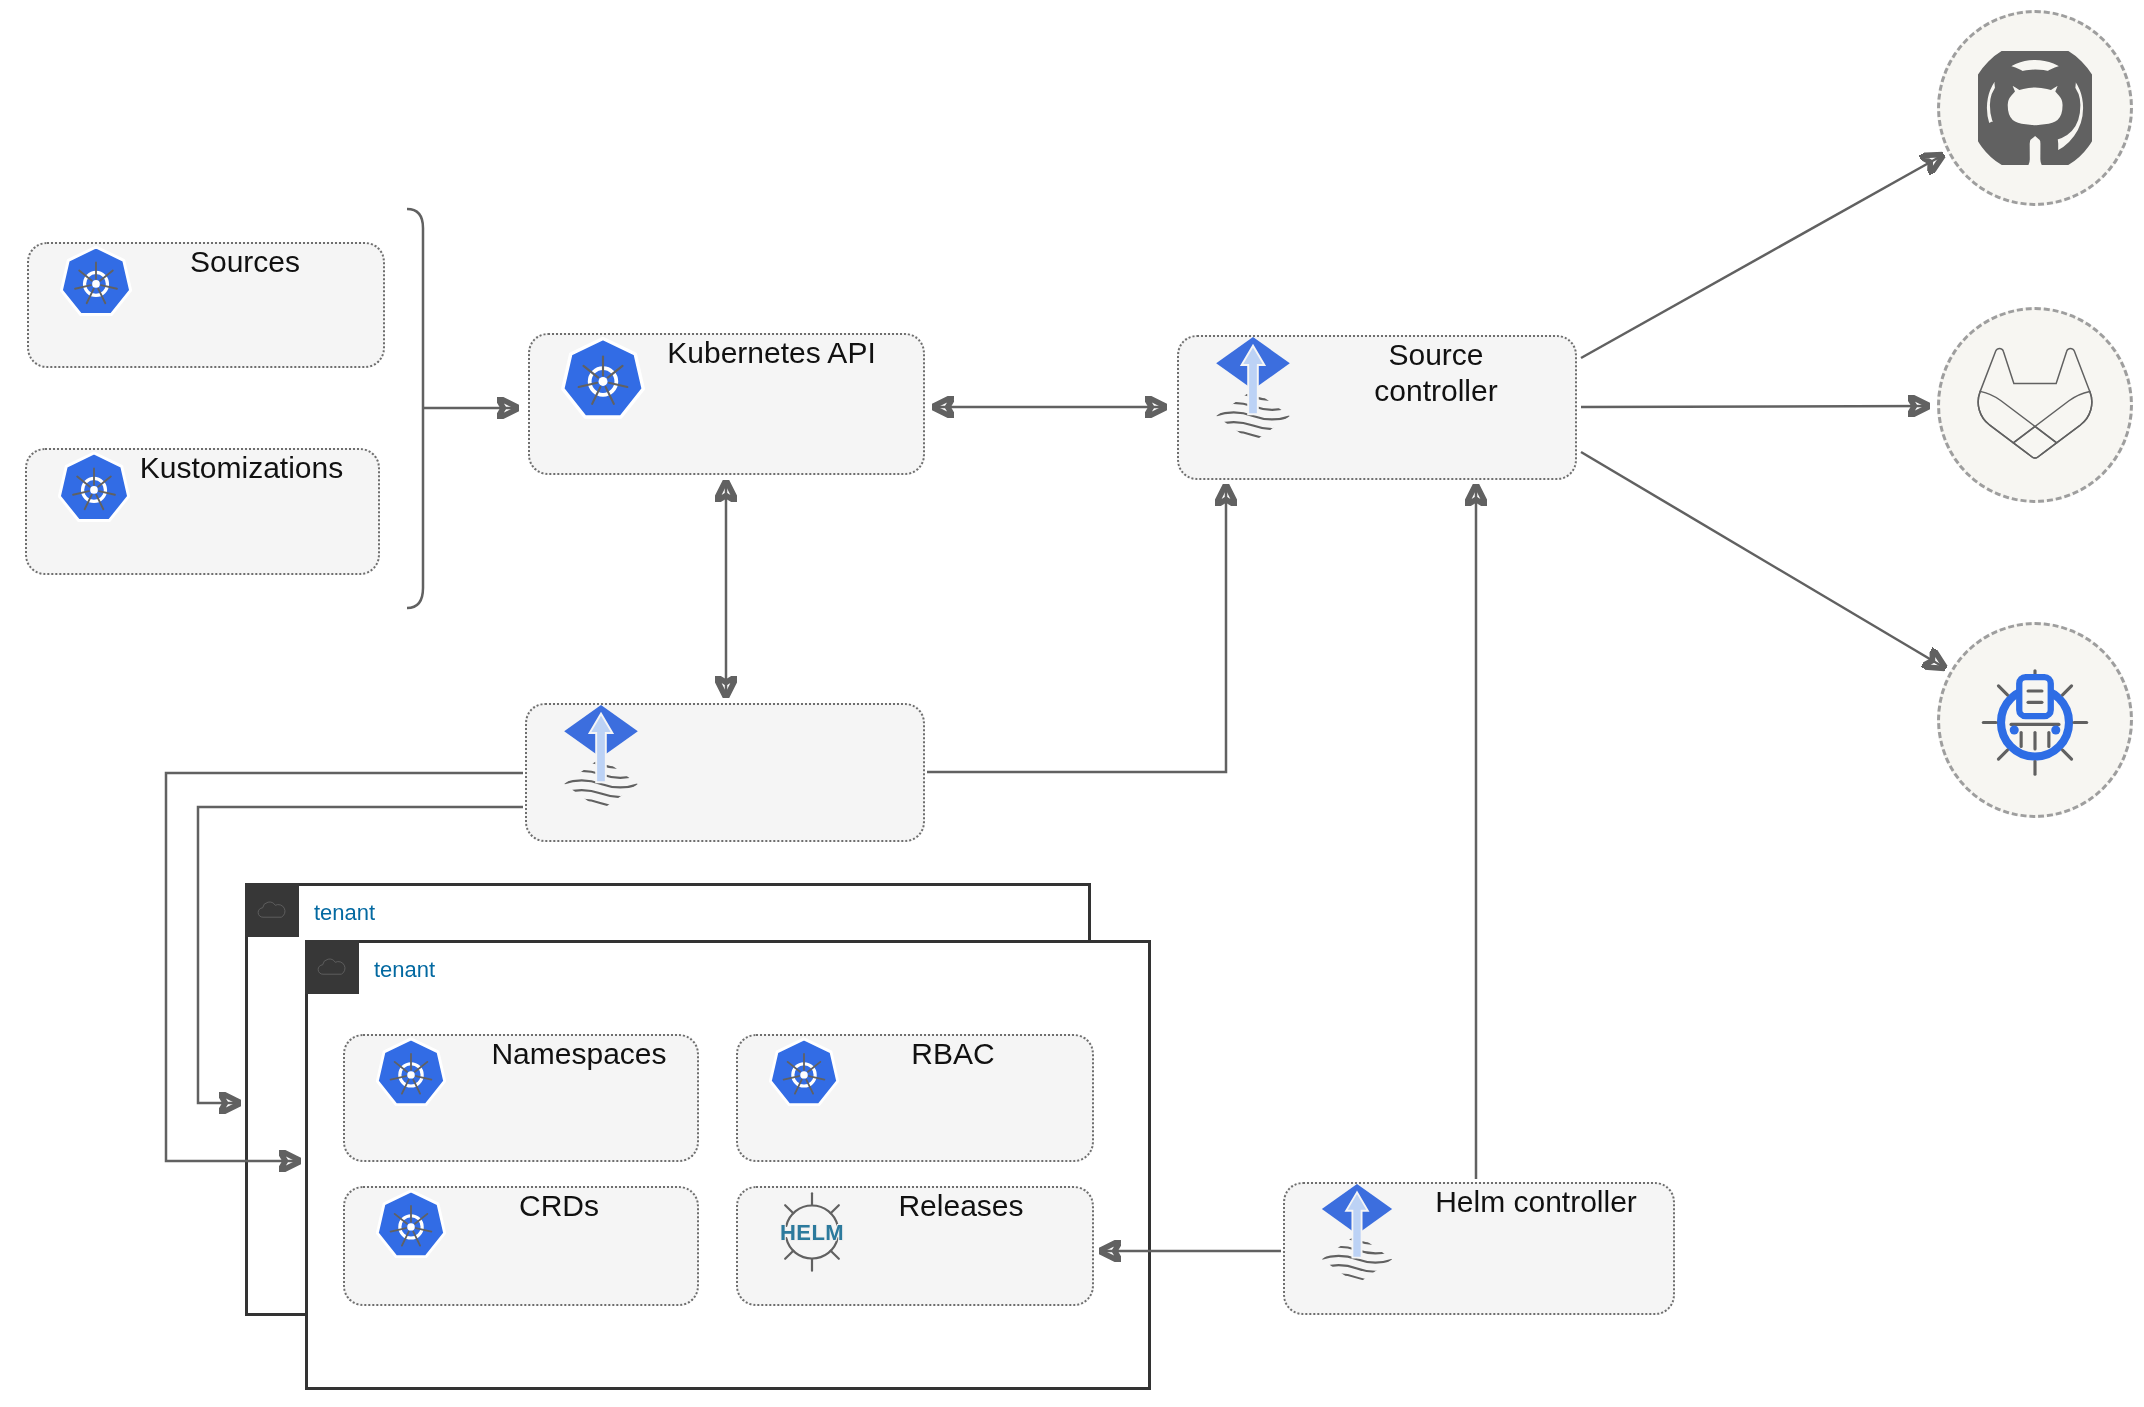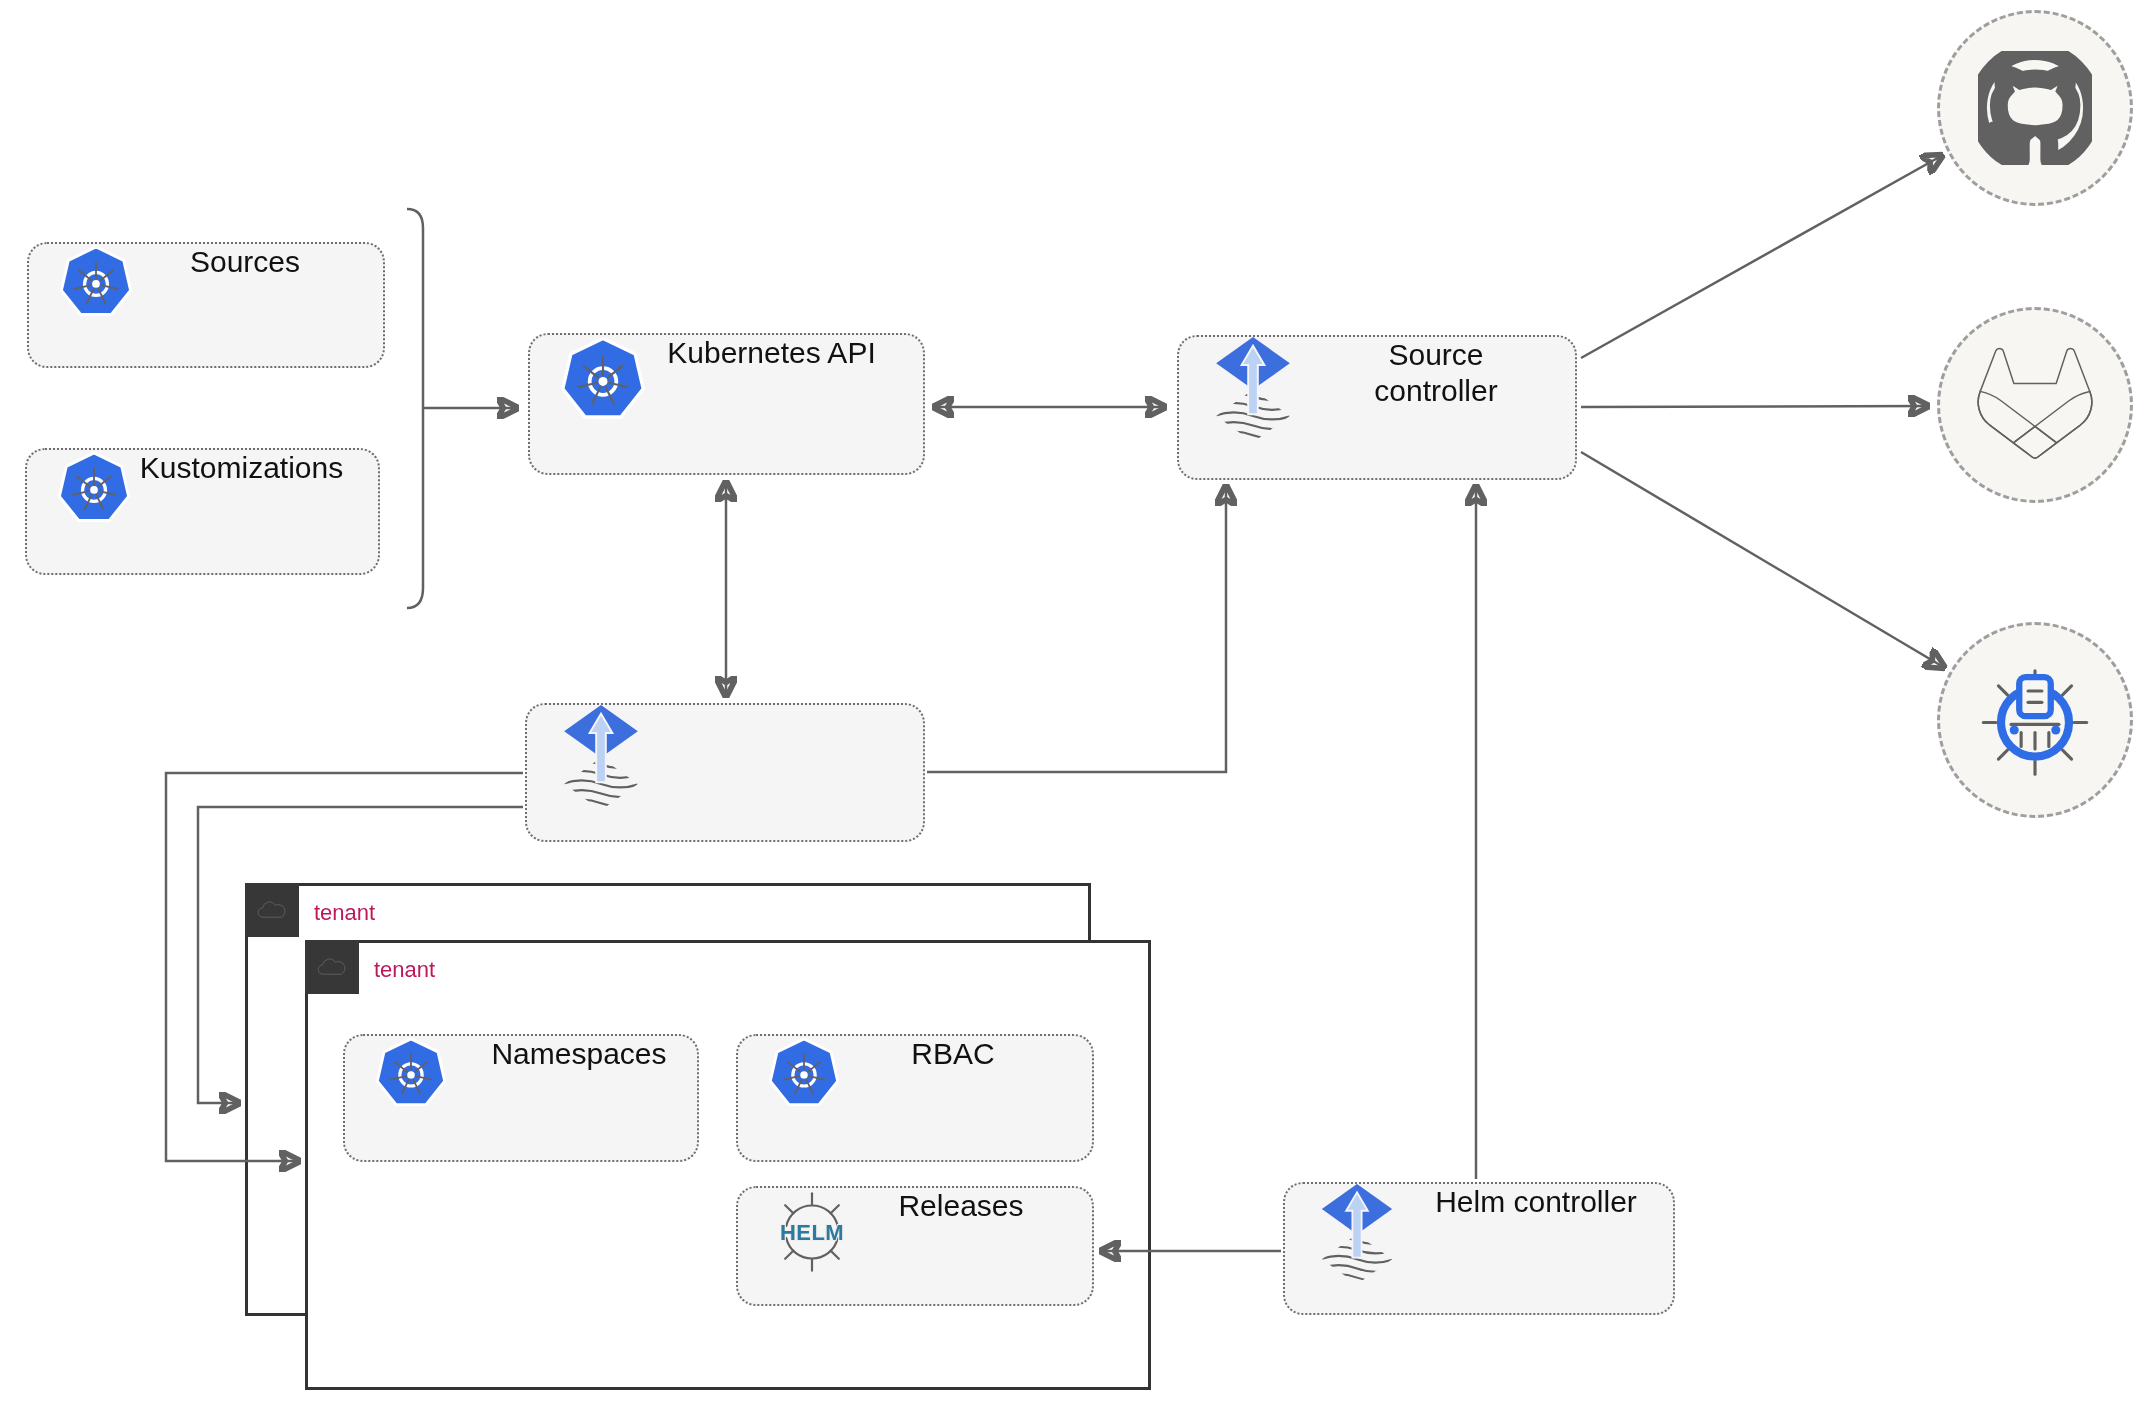--- a/index.html
+++ b/index.html
@@ -34,21 +34,21 @@
   .n-releases       {left:736px; top:1186px; width:358px; height:120px;}
 
   
   .tenant{position:absolute;background:#ffffff;border:3px solid #333333;
           box-sizing:border-box;}
   .t-back {left:245px;top:883px;width:846px;height:433px;z-index:1;}
   .t-front{left:305px;top:940px;width:846px;height:450px;z-index:2;}
   .tenant .hdr{position:absolute;left:-3px;top:-3px;width:54px;height:54px;
                background:#373737;display:flex;align-items:center;justify-content:center;}
   .tenant .t-label{position:absolute;left:66px;top:0px;height:54px;
-                   display:flex;align-items:center;font-size:22px;color:#be185d;}
+                   display:flex;align-items:center;font-size:22px;color:#0369a1;}
 
   
   .endpoint{position:absolute;width:196px;height:196px;border-radius:50%;
             border:3px dashed #9e9e9e;background:#f7f6f2;box-sizing:border-box;
             display:flex;align-items:center;justify-content:center;z-index:3;}
   .e-github      {left:1937px;top:10px;}
   .e-gitlab      {left:1937px;top:307px;}
   .e-chartmuseum {left:1937px;top:622px;}
 </style>
 </head>
@@ -237,20 +237,26 @@
     <div class="label">Namespaces</div>
   </div>
 
   <div class="node n-rbac">
     <svg class="icon" width="72" height="72">
         <use href="#sym-k8s"></use>
       </svg>
     <div class="label">RBAC</div>
   </div>
 
+  <div class="node n-crds">
+    <svg class="icon" width="72" height="72">
+        <use href="#sym-k8s"></use>
+      </svg>
+    <div class="label">CRDs</div>
+  </div>
 
   <div class="node n-releases">
     <svg class="icon" width="88" height="88">
         <use href="#sym-helm"></use>
       </svg>
     <div class="label">Releases</div>
   </div>
 
   <div class="endpoint e-github">
     <svg width="114" height="114">

